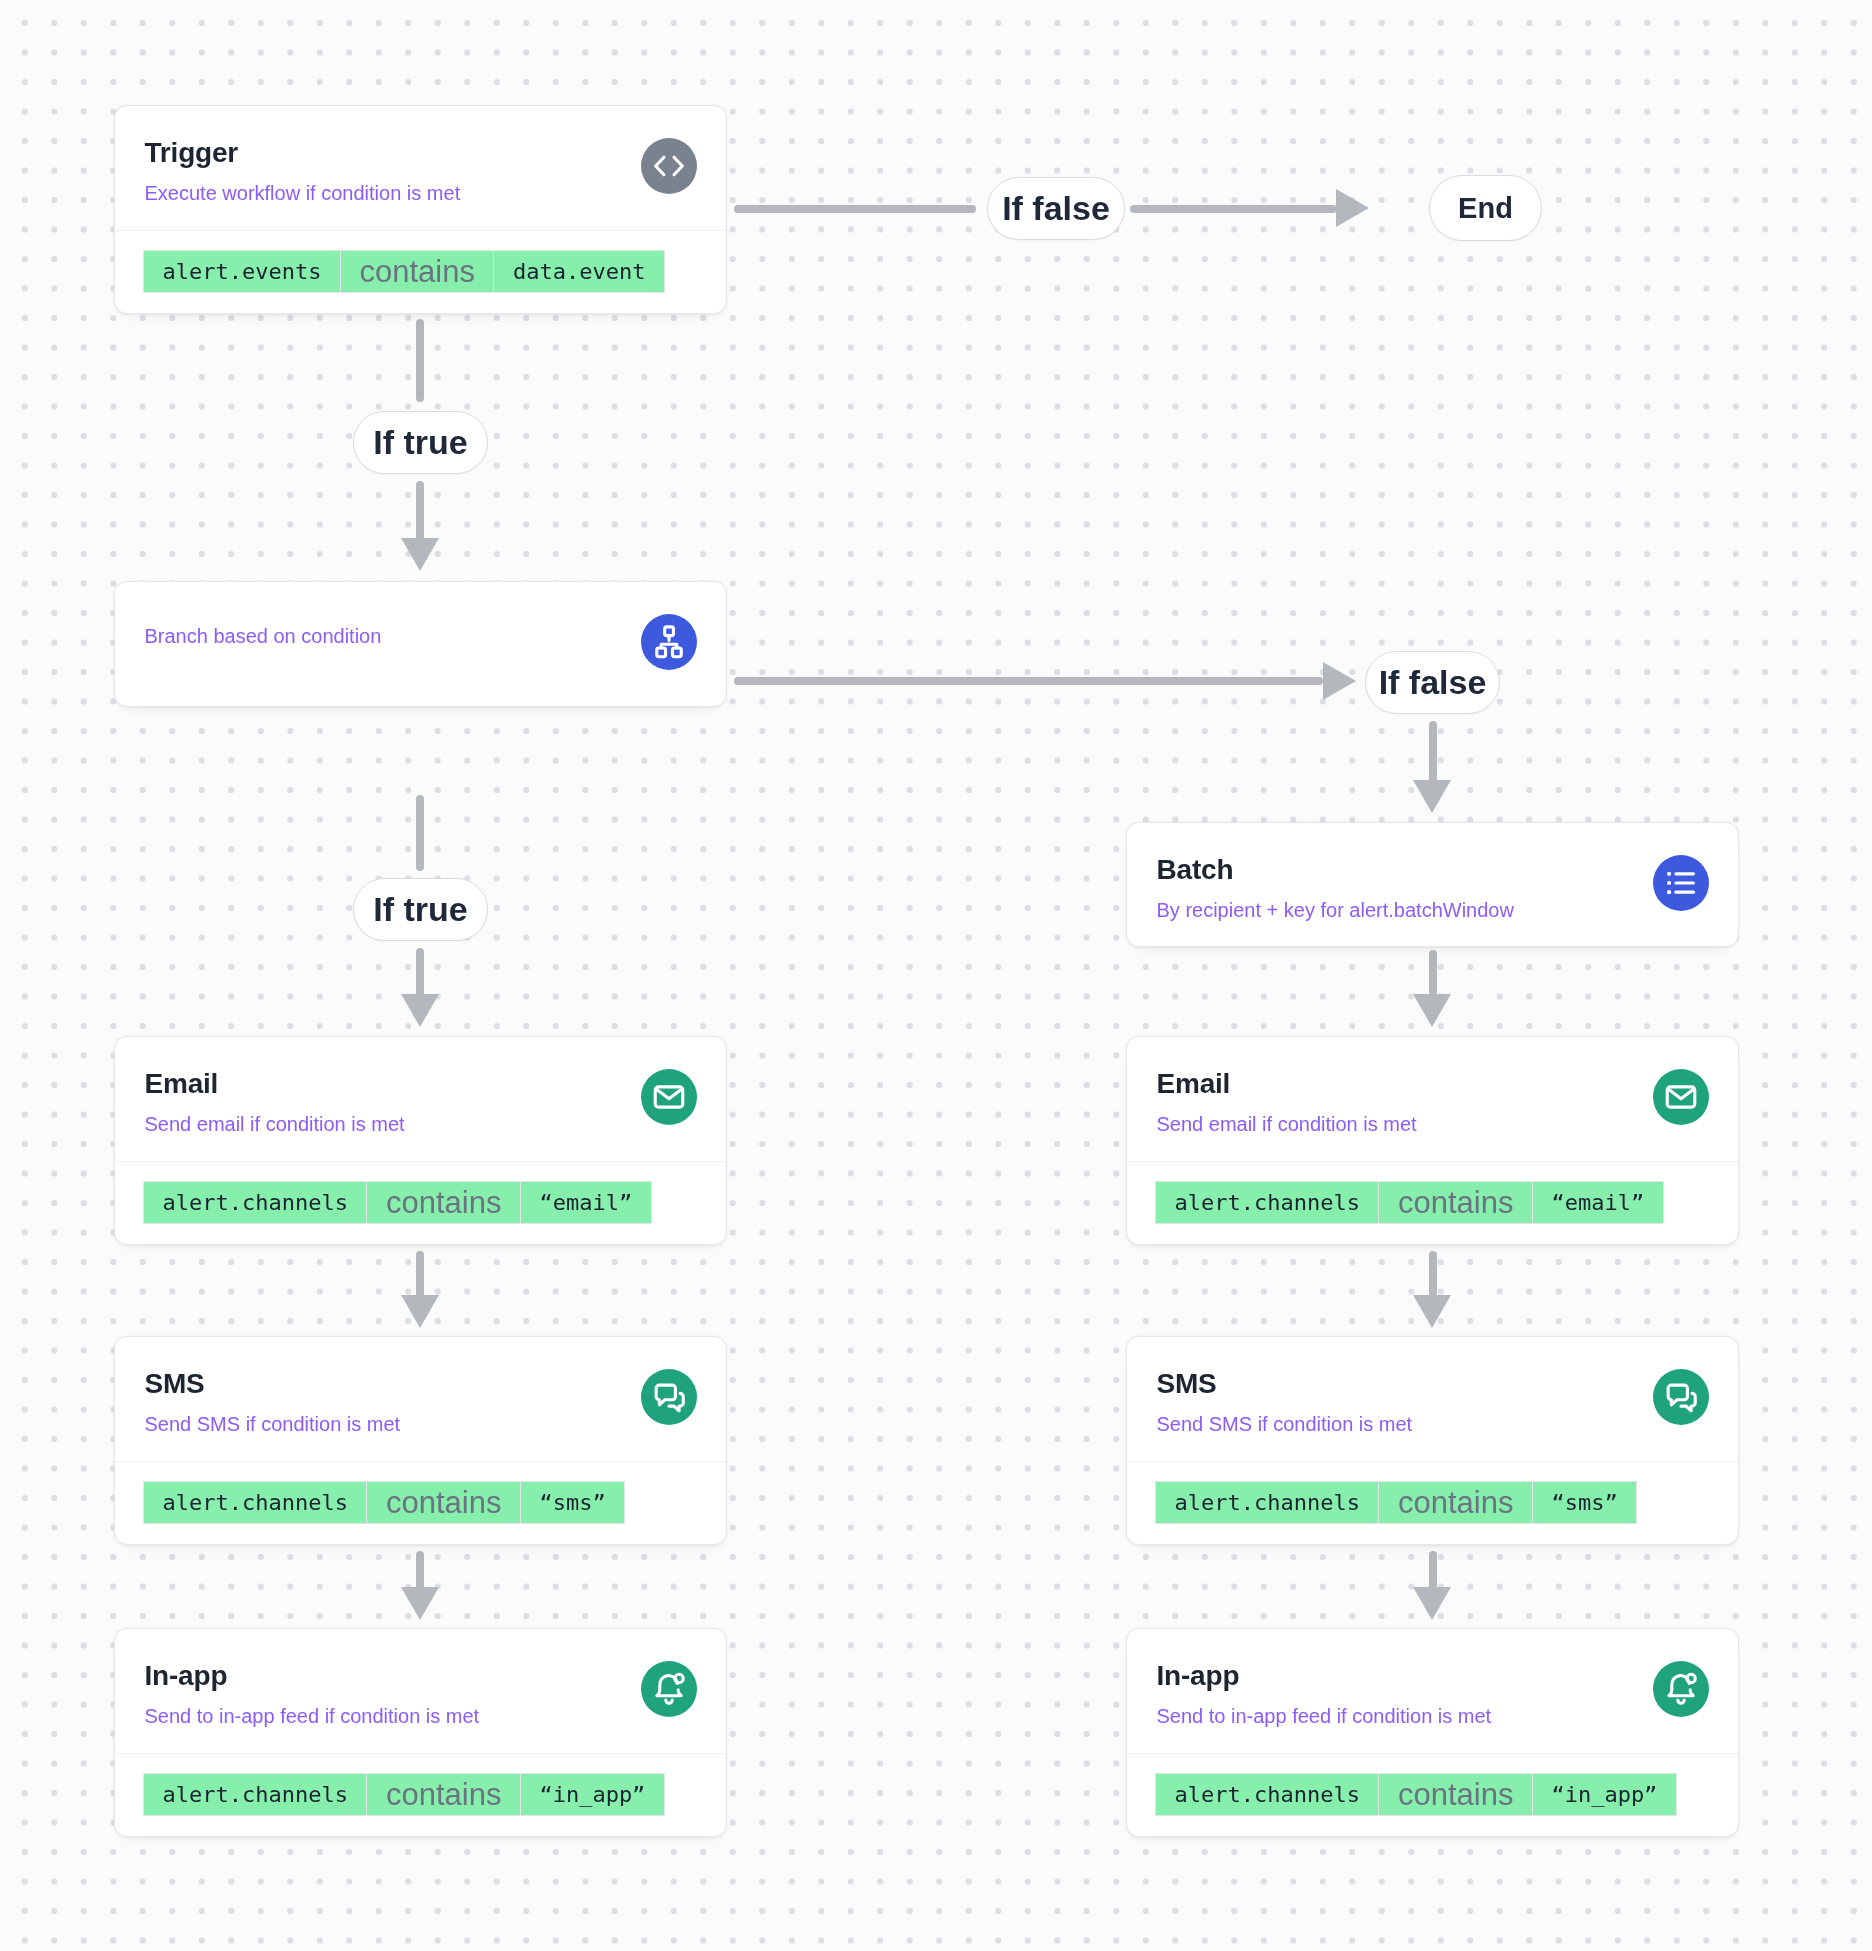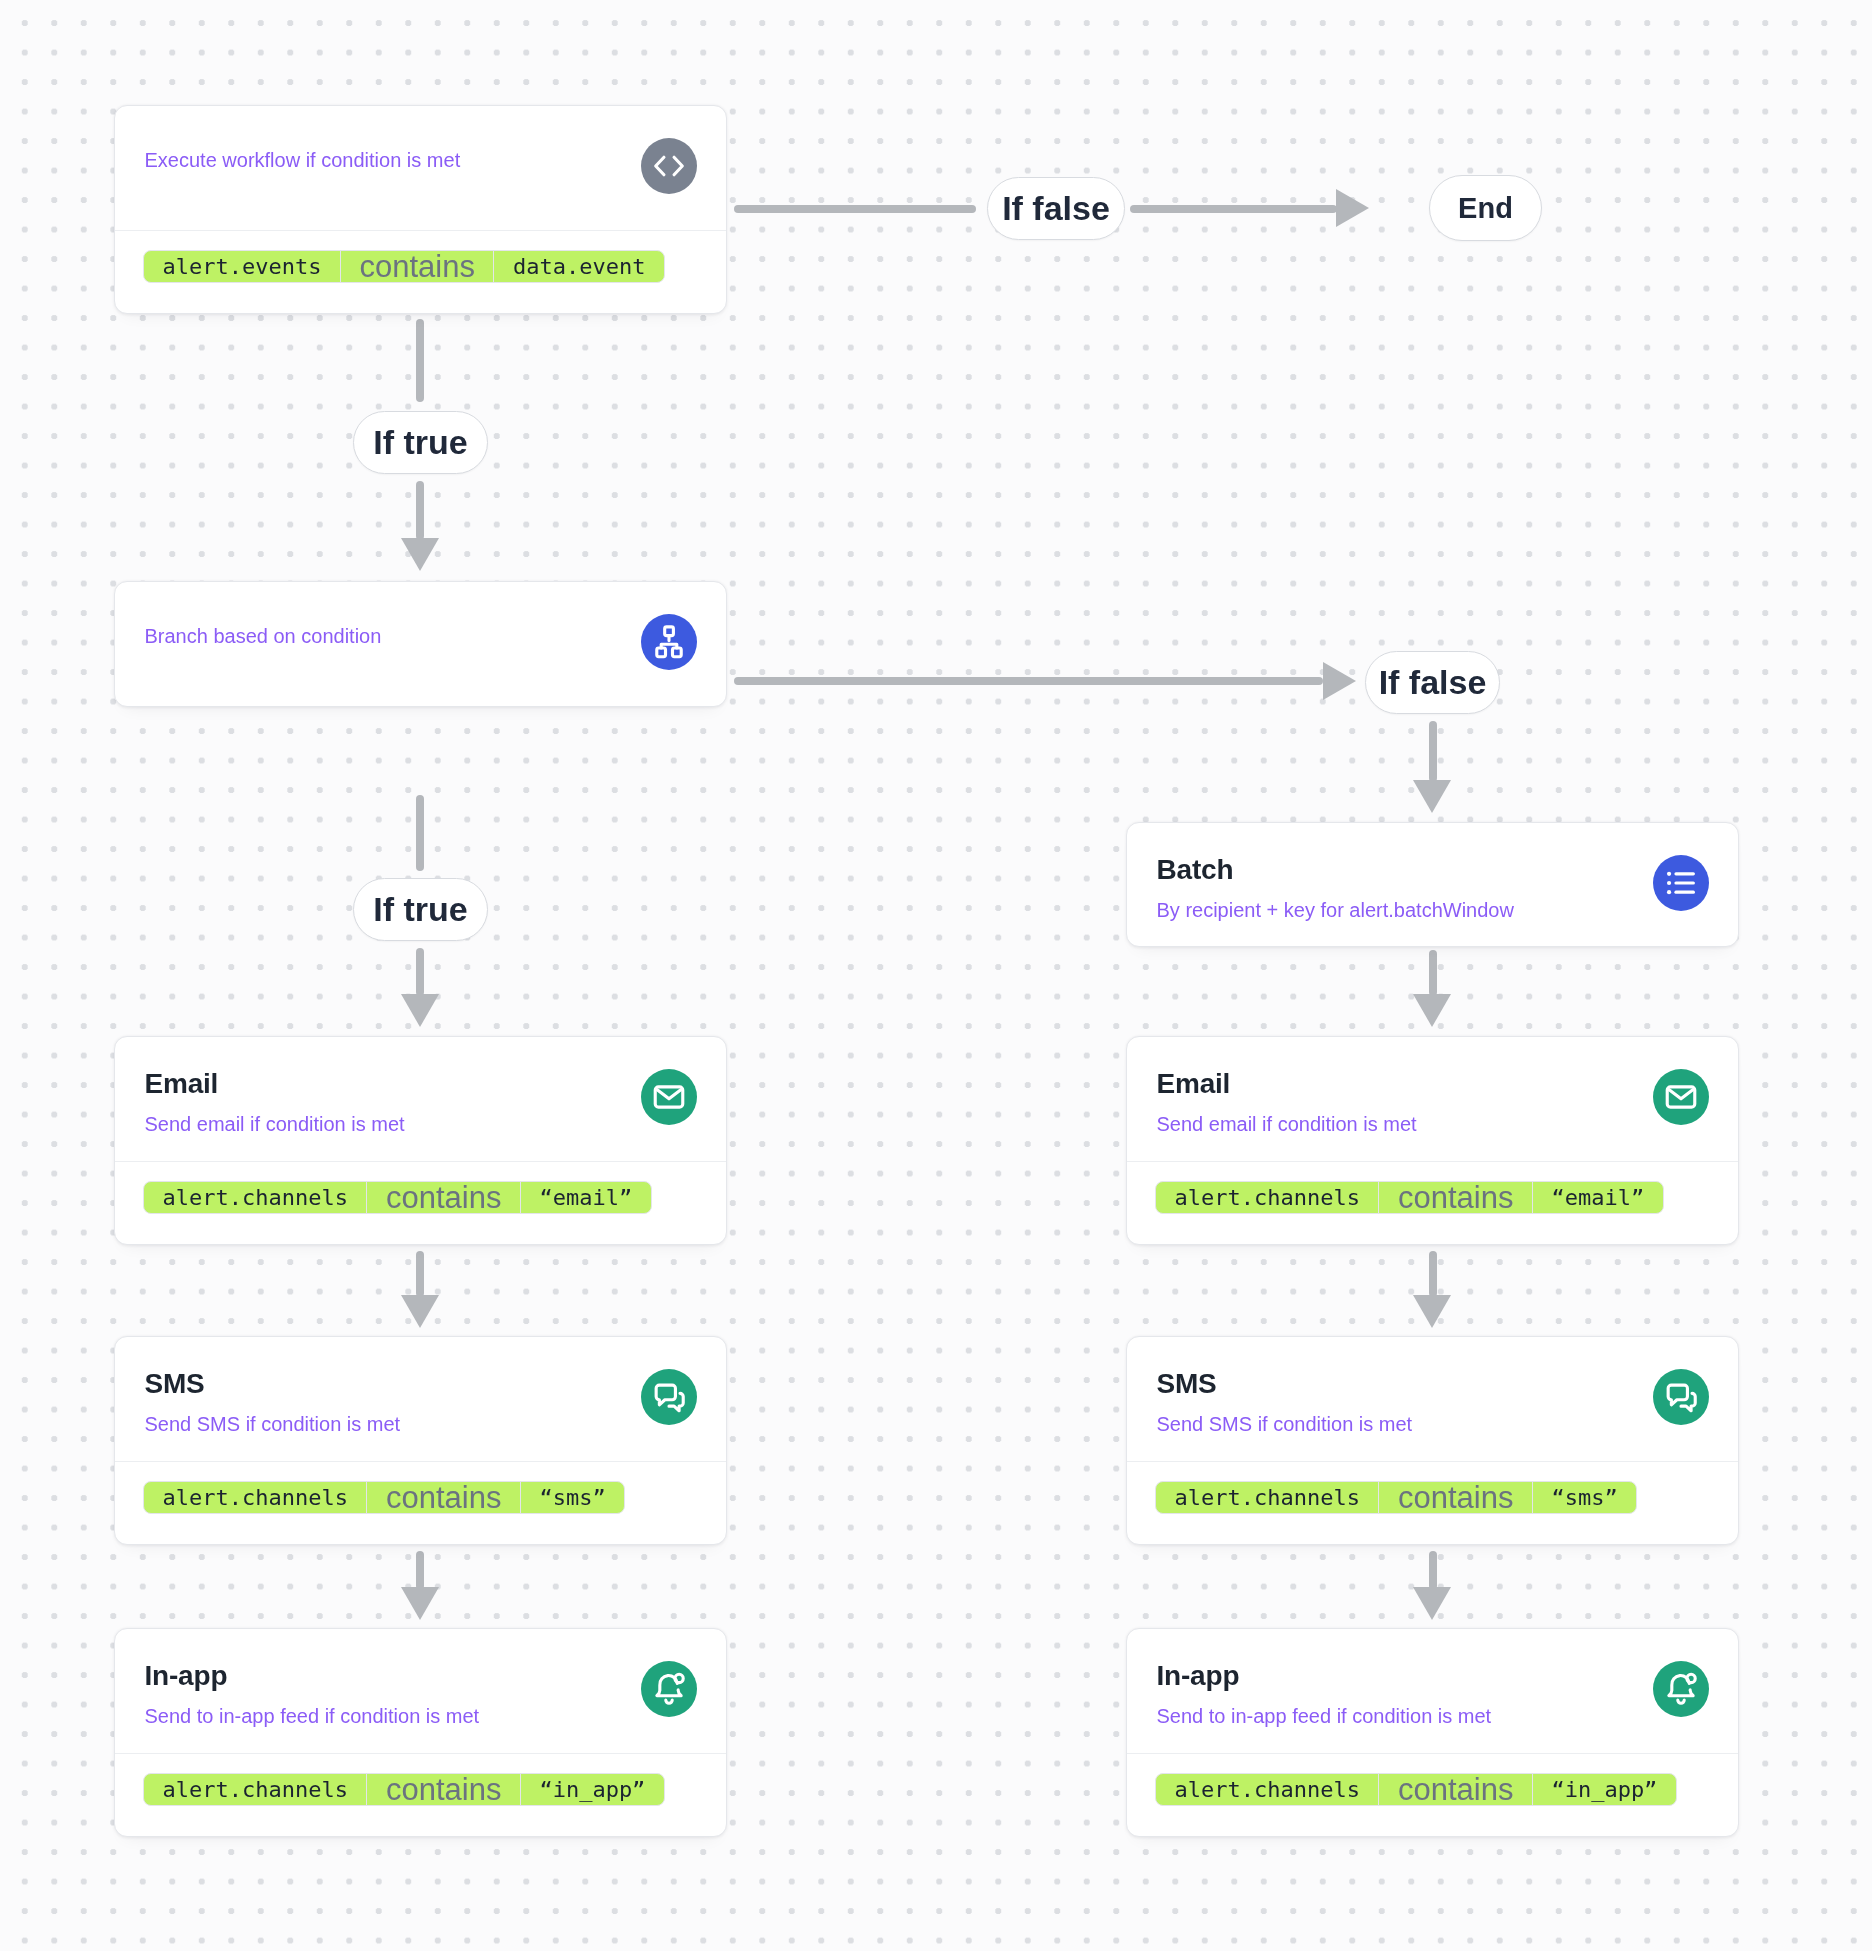--- a/index.html
+++ b/index.html
@@ -52,22 +52,22 @@
   .icon-badge svg *{stroke:#fff;stroke-width:3.4;fill:none;stroke-linecap:round;stroke-linejoin:round;}
   .icon-badge svg .fdot{fill:#fff;stroke:none;}
   .card-cond{
     border-top:1.4px solid #ECEEF1;
     height:83px;
     padding:19.4px 28px 0 28px;
     box-sizing:border-box;
   }
   .chip{
     display:inline-flex;align-items:stretch;
-    height:33px;box-sizing:border-box;
-    background:#bef264;border:1.4px solid #E3E5EA;border-radius:8px;
+    height:43px;box-sizing:border-box;
+    background:#86efac;border:1.4px solid #E3E5EA;border-radius:0;
     overflow:hidden;
   }
   .chip>span{display:flex;align-items:center;padding:0 18.5px;white-space:nowrap;}
   .chip-code{
     font-family:"DejaVu Sans Mono","Liberation Mono",monospace;
     font-size:22px;color:#1B2330;
   }
   .chip-op{
     font-size:31px;color:#6B7380;
     border-left:1.4px solid #E3E5EA;border-right:1.4px solid #E3E5EA;
@@ -127,20 +127,21 @@
   <div class="ah down" style="left:1413px;top:1587px;"></div>
 
   <div class="pill" style="left:987px;top:177px;width:138px;height:63px;">If false</div>
   <div class="pill" style="left:353px;top:411px;width:135px;height:63px;">If true</div>
   <div class="pill" style="left:353px;top:878px;width:135px;height:63px;">If true</div>
   <div class="pill" style="left:1365px;top:651px;width:135px;height:63px;">If false</div>
   <div class="pill terminal" style="left:1429px;top:175px;width:113px;height:66px;">End</div>
 
   <div class="card" style="left:114px;top:105px;">
     <div class="card-head">
+      <div class="card-title">Trigger</div>
       <div class="card-sub">Execute workflow if condition is met</div>
       <div class="icon-badge gray">
         <svg viewBox="0 0 61 61">
             <path d="M25 21 L16 30.5 L25 40"></path>
             <path d="M36 21 L45 30.5 L36 40"></path>
           </svg>
       </div>
     </div>
     <div class="card-cond">
       <div class="chip">

